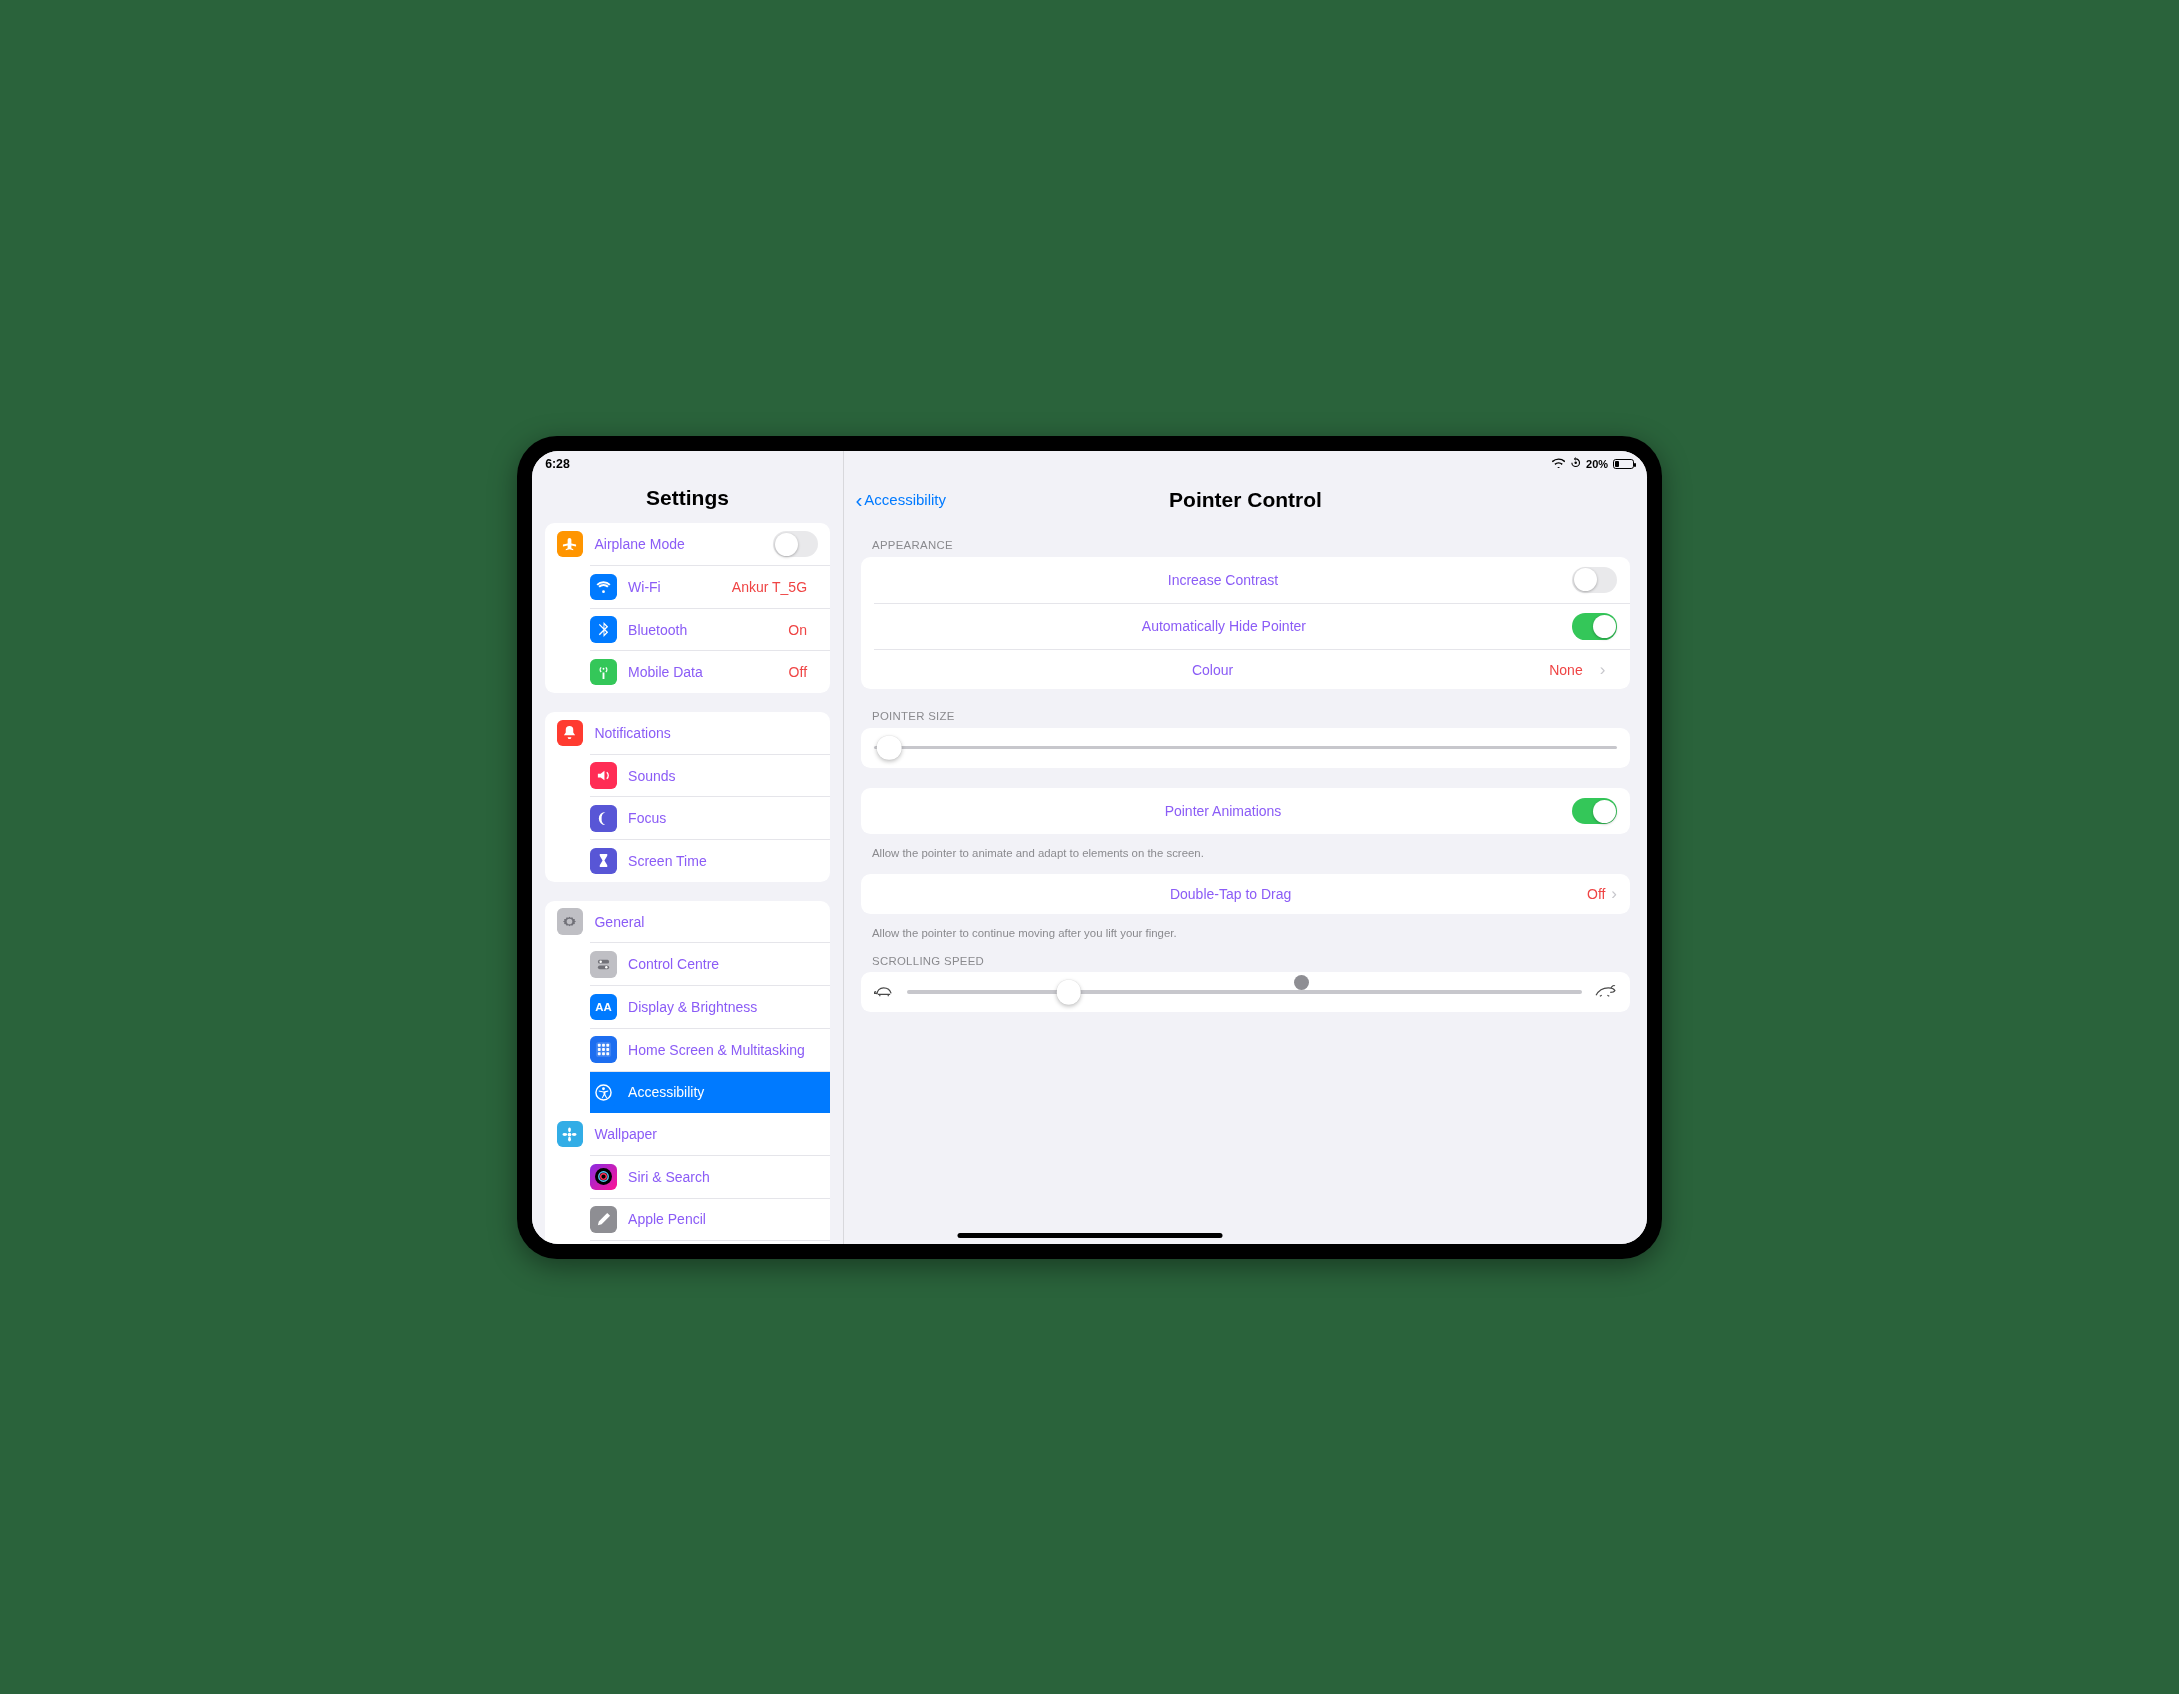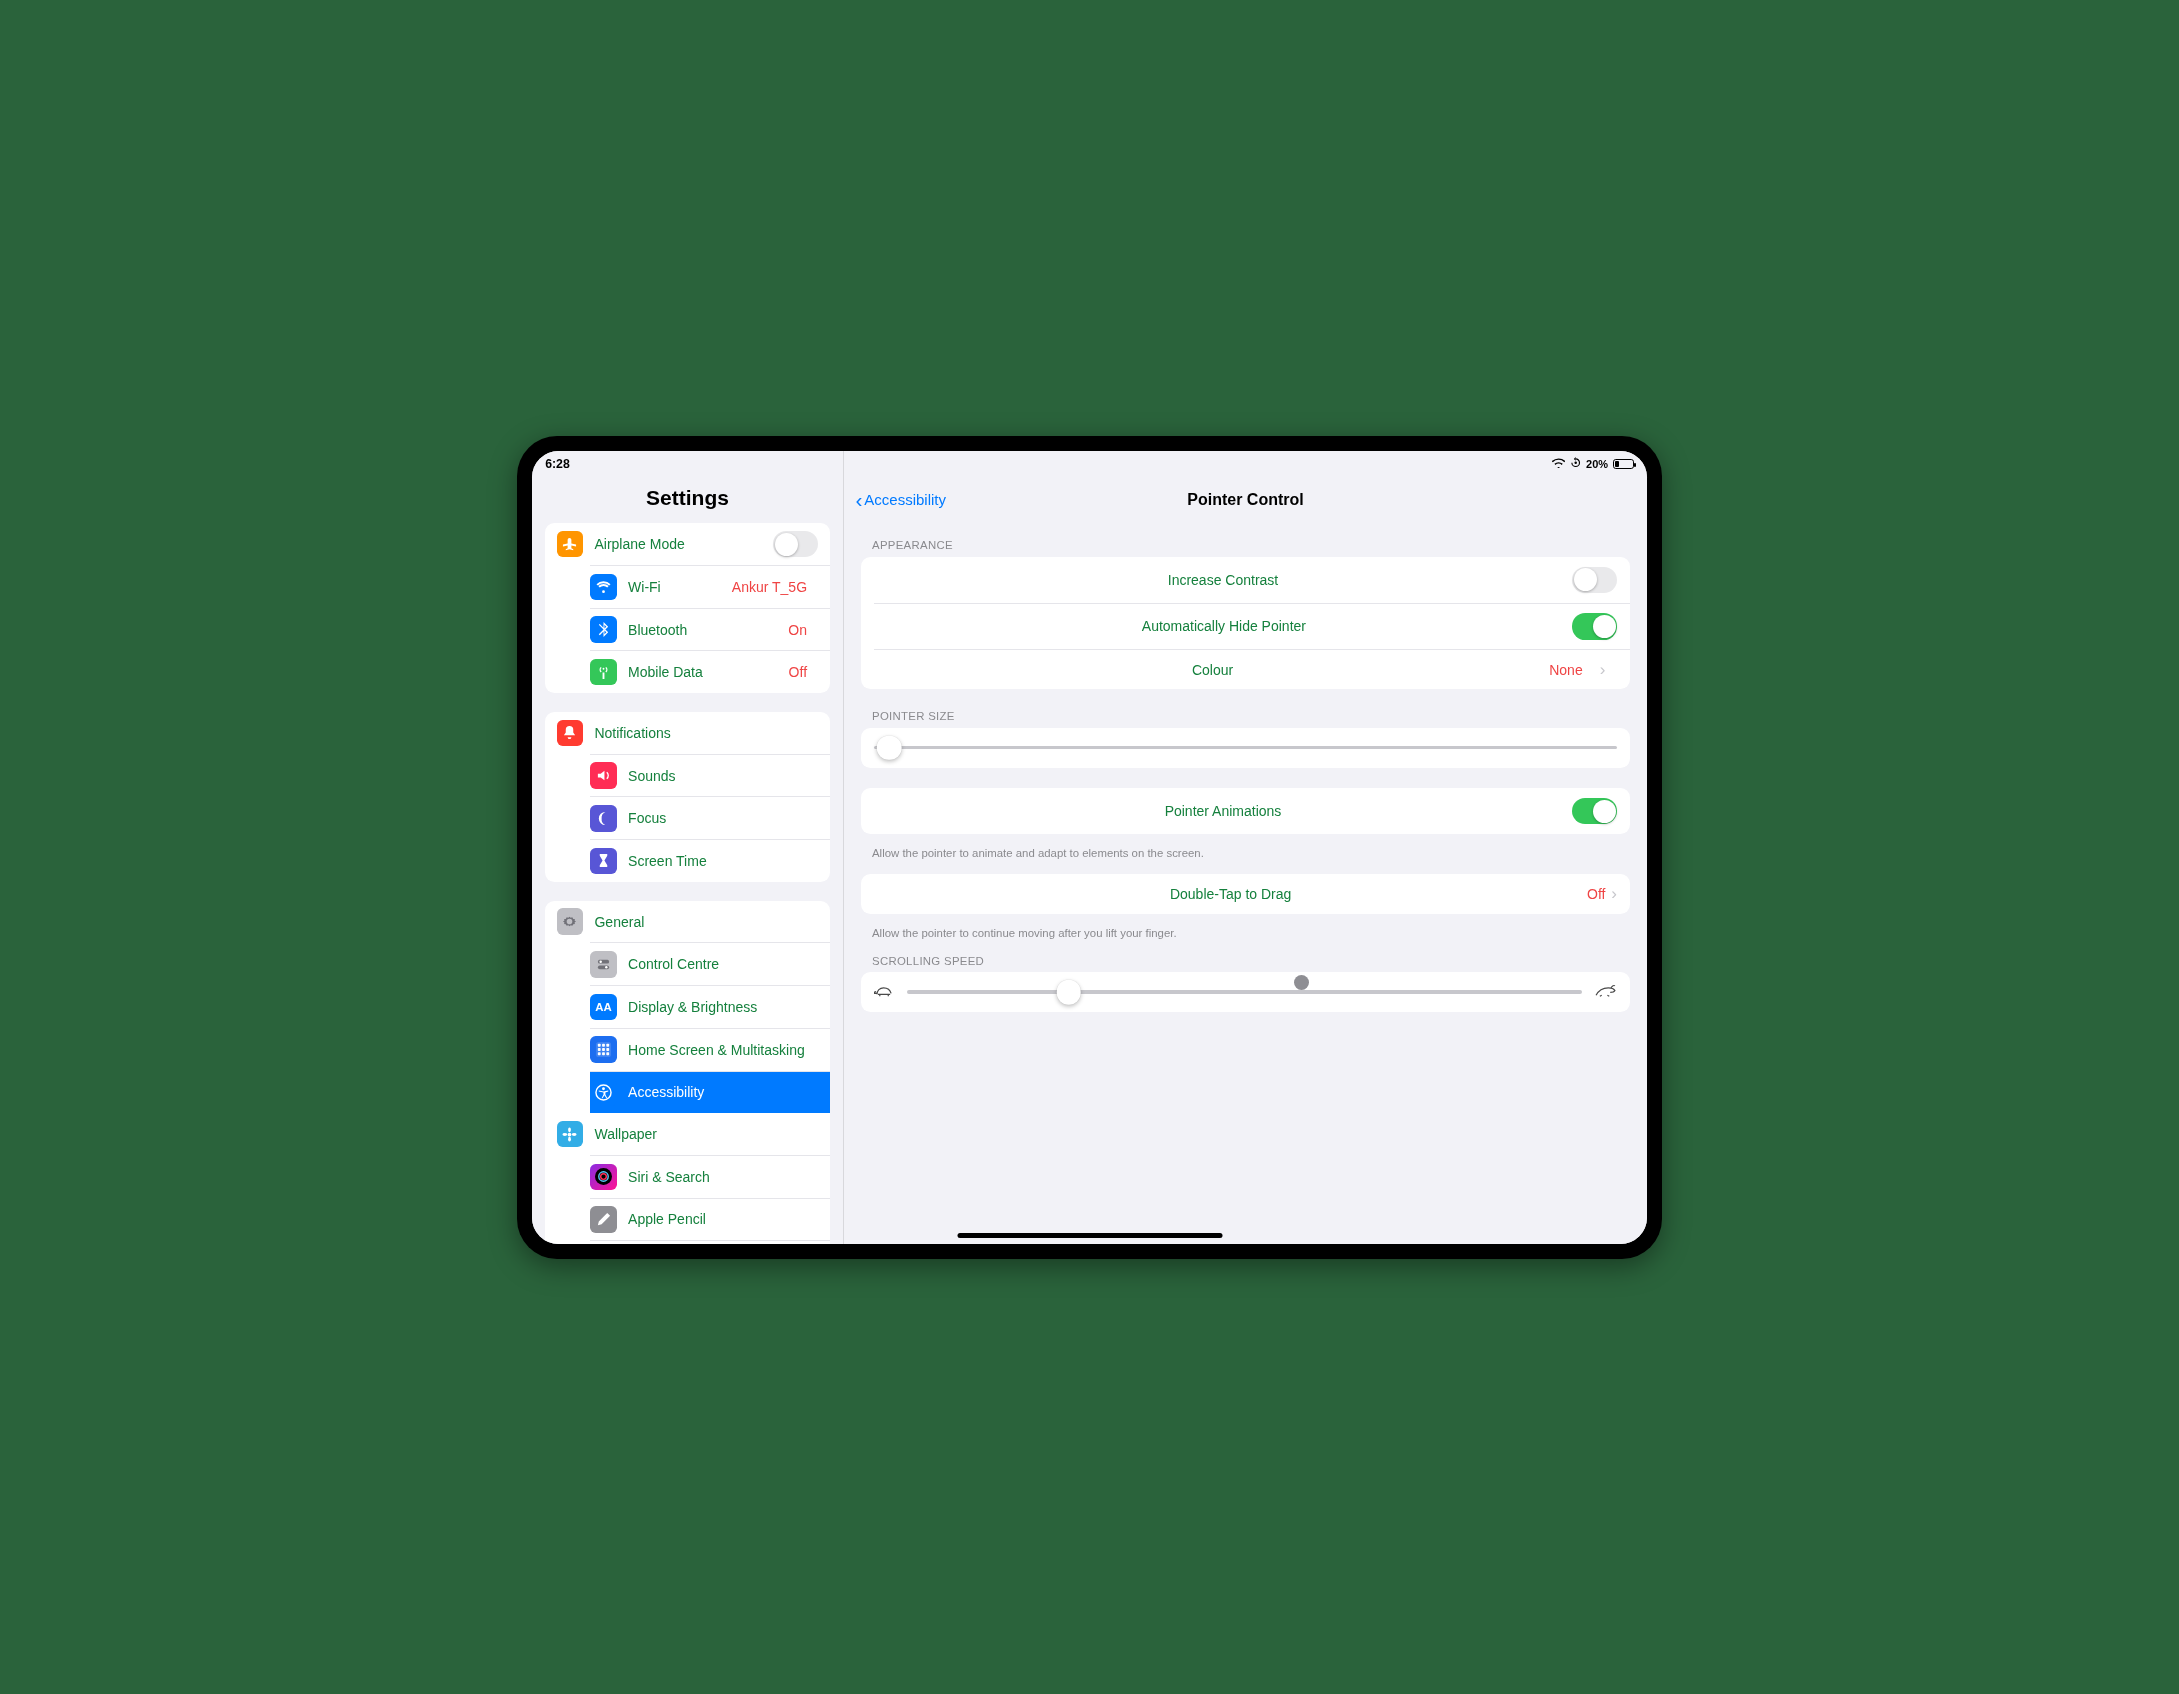--- a/index.html
+++ b/index.html
@@ -78,21 +78,21 @@
   }
   .group .row + .row { border-top: 0.9px solid #e5e5ea; margin-left: 45px; padding-left: 0; }
   .group .row + .row .row-label, .group .row + .row .row-value, .group .row + .row .chev { margin-right: 11.4px;}
   .row .icon {
     width: 26.5px; height: 26.5px; border-radius: 5.7px;
     margin-right: 11.4px;
     display: flex; align-items: center; justify-content: center;
     flex: 0 0 26.5px;
     color: #fff; font-size: 13.2px;
   }
-  .row-label { flex: 1; color:#15803d; }
+  .row-label { flex: 1; color:#8b5cf6; }
   .row-value { color: #ef4444; font-size: 14px; }
   .row.selected { background: #007aff; }
   .row.selected .row-label { color: #fff; }
   .row.selected + .row { border-top: none; margin-left: 0; padding-left: 11.4px;}
 
   .switch {
     width: 45px; height: 26.5px; border-radius: 13.2px;
     background: #e9e9eb; position: relative; flex: 0 0 45px;
   }
   .switch .knob {
@@ -109,21 +109,21 @@
     display: flex; align-items: center; justify-content: center;
     height: 42px; position: relative;
     margin-bottom: 5.7px;
   }
   .back {
     position: absolute; left: 11.4px; top: 0; bottom: 0;
     display: flex; align-items: center; gap: 1.9px;
     color: #007aff; font-size: 15px;
   }
   .back .chev-left { font-size: 21px; line-height: 1; }
-  .detail-title { font-size: 16px; font-weight: 600; }
+  .detail-title { font-size: 21px; font-weight: 600; }
 
   .section-header {
     font-size: 11.4px; color: #8a8a8e;
     padding: 13.2px 28px 5.7px 28px;
     text-transform: uppercase;
     letter-spacing: 0.3px;
   }
   .section-footer {
     font-size: 11.4px; color: #8a8a8e;
     padding: 5.7px 28px 1.9px 28px;

